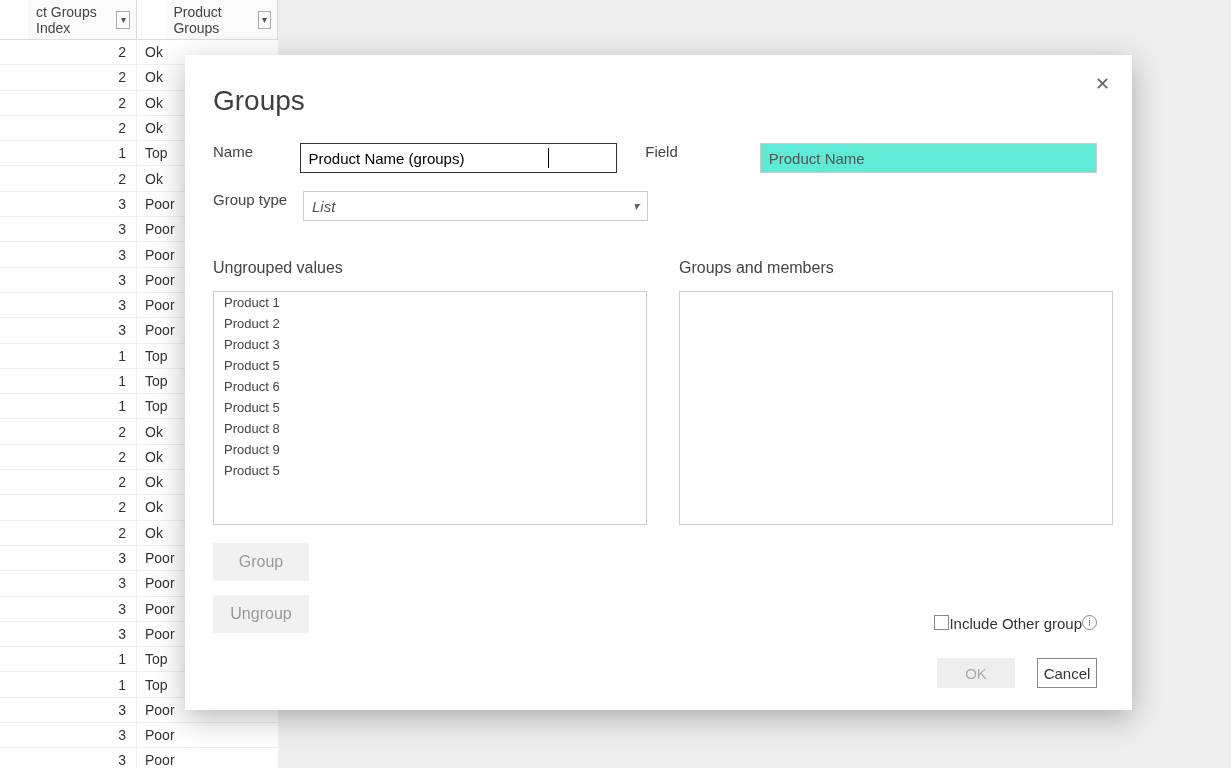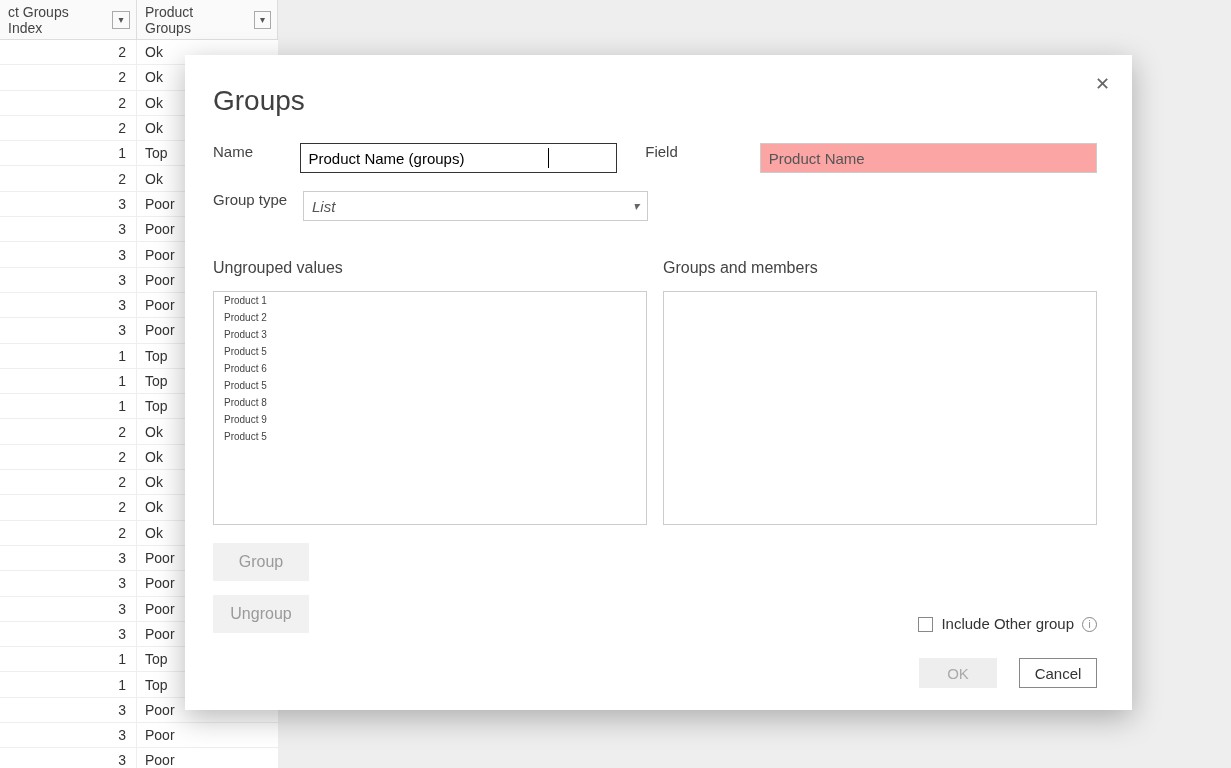--- a/index.html
+++ b/index.html
@@ -1,64 +1,64 @@
 <!DOCTYPE html>
 <html><head>
 <meta charset="utf-8">
 <style>
   * { box-sizing: border-box; font-family: "Segoe UI", Arial, sans-serif; }
   body { margin:0; background:#eeeeee; width:1231px; height:768px; overflow:hidden; position:relative; color:#333; }
   
   
   .bg-table { position:absolute; left:0; top:0; width:278px; background:#fff; }
   .hdr-row { display:flex; height:40px; border-bottom:1px solid #ddd; }
-  .hdr-cell { display:flex; align-items:center; padding:0 6px 0 8px; border-right:1px solid #ddd; background:#fafafa; font-size:14px; color:#444; }
+  .hdr-cell { display:flex; align-items:center; padding:0 6px 0 8px; border-right:1px solid #ddd; background:#fafafa; font-size:14px; color:#444;margin-left:28px; }
   .hdr-cell.idx { width:137px; justify-content:flex-end; padding-right:6px; gap:6px;}
   .hdr-cell.pg  { width:141px; justify-content:flex-start; gap:18px;}
   .drop-btn { width:18px; height:18px; border:1px solid #aaa; display:flex; align-items:center;justify-content:center; font-size:10px; color:#555; margin-left:auto;}
   .data-row { display:flex; height:25.3px; border-bottom:1px solid #eee; font-size:14px;}
   .cell-idx { width:137px; text-align:right; padding-right:10px; border-right:1px solid #eee; display:flex;align-items:center;justify-content:flex-end;}
   .cell-pg  { width:141px; padding-left:8px; display:flex; align-items:center;}
   
   
   .dialog { position:absolute; left:185px; top:55px; width:947px; height:655px; background:#fff; box-shadow:0 8px 28px rgba(0,0,0,.28); padding:30px 35px 25px 28px;}
   .close-x { position:absolute; top:18px; right:22px; font-size:18px; color:#666; cursor:pointer;}
   .dlg-title { font-size:28px; font-weight:300; color:#404040; margin-bottom:26px;}
   
   .form-row { display:flex; align-items:flex-start; height:34px; margin-bottom:14px;}
   .form-label { width:90px; font-size:15px; color:#444;}
   .name-input { width:317px; height:30px; border:1.5px solid #333; padding:0 8px; font-size:15px; outline:none;}
   .field-label { width:90px; font-size:15px; color:#444; margin-left:14px;}
-  .field-box   { width:350px; height:30px; border:1px solid #ccc; background:#fca5a5; color:#555; padding:0 8px; display:flex; align-items:center; font-size:15px;margin-left:28px;}
+  .field-box   { width:350px; height:30px; border:1px solid #ccc; background:#5eead4; color:#555; padding:0 8px; display:flex; align-items:center; font-size:15px;margin-left:28px;}
   .caret { position:relative; width:345px; }
   .caret .text-caret { position:absolute; left:248px; top:5px; width:1px; height:20px; background:#000;}
   
   .select-box { width:345px; height:30px; border:1px solid #ccc; display:flex; align-items:center; justify-content:space-between; padding:0 8px; font-size:15px; color:#555;font-style:italic;}
   .chev { font-size:12px; color:#666;}
   
-  .lists-row { display:flex; gap:16px; margin-top:34px;}
+  .lists-row { display:flex; gap:32px; margin-top:34px;}
   .list-col { display:flex; flex-direction:column;}
   .list-title { font-size:16px; color:#444; margin-bottom:14px;}
   .list-box { width:434px; height:234px; border:1px solid #ccc; overflow:hidden; position:relative;}
   .list-inner { height:100%; overflow-y:auto;}
-  .list-item { padding:3px 10px; font-size:10px; color:#444;}
+  .list-item { padding:3px 10px; font-size:13px; color:#444;}
   .list-box::-webkit-scrollbar{width:10px;}
   .list-box::-webkit-scrollbar-thumb{background:#c9c9c9;}
   
   .btn-row { margin-top:18px; display:flex; gap:14px;flex-direction:column;}
   .soft-btn { width:96px; height:38px; background:#f1f1f1; color:#9a9a9a; display:flex; align-items:center; justify-content:center; font-size:16px;}
   .soft-btn.ungroup{width:96px;}
   
-  .include-row { position:absolute; right:35px; top:560px; display:flex; align-items:flex-end; gap:8px; font-size:15px; color:#333;}
+  .include-row { position:absolute; right:35px; top:560px; display:flex; align-items:flex-start; font-size:15px; color:#333;}
   .chk { width:15px; height:15px; border:1px solid #888; background:#fff;}
   .info-ico { width:15px;height:15px;border:1px solid #888;border-radius:50%;display:flex;align-items:center;justify-content:center;font-size:10px;color:#888;}
   
   .footer { position:absolute; right:35px; bottom:22px; display:flex; gap:22px;}
   .ok-btn { width:78px; height:30px; background:#eee; color:#aaa; display:flex;align-items:center;justify-content:center; font-size:15px;}
-  .cancel-btn{ width:78px; height:30px; border:1px solid #888; background:#fff; display:flex;align-items:center;justify-content:center; font-size:15px;}
+  .cancel-btn{ width:60px; height:30px; border:1px solid #888; background:#fff; display:flex;align-items:center;justify-content:center; font-size:15px;}
 </style>
 </head>
 <body>
 
 <div class="bg-table">
   <div class="hdr-row">
     <div class="hdr-cell idx">
       <span>ct Groups Index</span>
       <span class="drop-btn">▾</span>
     </div>

